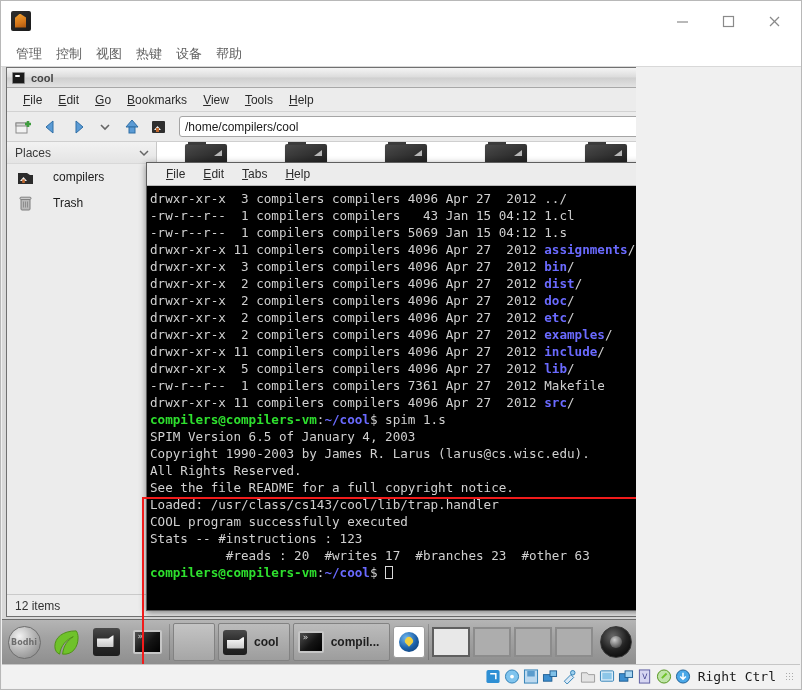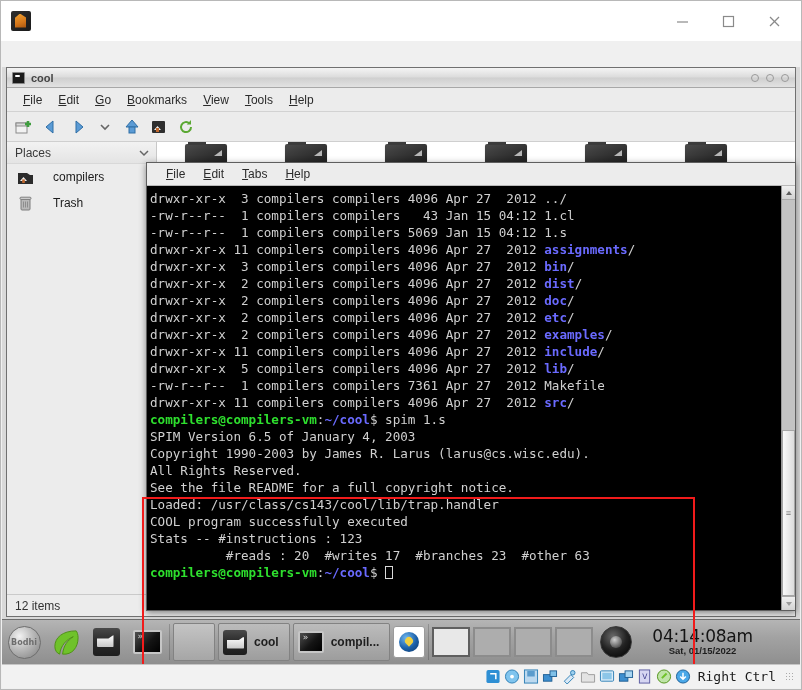--- a/index.html
+++ b/index.html
@@ -49,21 +49,21 @@
     height:26px; background:#ffffff; display:flex; align-items:center;
     padding-left:8px; border-bottom:1px solid #d8d8d8;
   }
   .vbox-menu-item {
     padding:2px 7px; font-size:13px; color:#5f5f5f;
     font-family:"DejaVu Sans", sans-serif;
   }
 
   
   #guest {
-    position:absolute; left:1px; top:66px; width:798px; height:597px;
+    position:absolute; left:1px; top:66px; width:634px; height:597px;
     background:#d9d9d9; overflow:hidden;
   }
 
   
   #fm-window {
     position:absolute; left:4px; top:0px; width:790px; height:550px;
     background:#ececec;
     border:1px solid #707070;
     display:flex; flex-direction:column;
   }
@@ -335,20 +335,28 @@
       </div>
       <div class="vbox-ctl">
         <svg width="13" height="13" viewBox="0 0 13 13">
             <line x1="2" y1="2" x2="11" y2="11" stroke="#8a8a8a" stroke-width="1.2"></line>
             <line x1="11" y1="2" x2="2" y2="11" stroke="#8a8a8a" stroke-width="1.2"></line>
           </svg>
       </div>
     </div>
   </div>
 
+  <div id="vbox-menubar">
+    <div class="vbox-menu-item">管理</div>
+    <div class="vbox-menu-item">控制</div>
+    <div class="vbox-menu-item">视图</div>
+    <div class="vbox-menu-item">热键</div>
+    <div class="vbox-menu-item">设备</div>
+    <div class="vbox-menu-item">帮助</div>
+  </div>
 
   <div id="guest">
 
     <div id="fm-window">
       <div id="fm-titlebar">
         <div class="win-icon-dark"></div>
         <div class="win-title-sm">cool</div>
         <div class="win-btns">
           <div class="win-circ"></div>
           <div class="win-circ"></div>
@@ -394,20 +402,23 @@
               <path d="M9 2l6 7H3z" fill="#5b9bd5" stroke="#2f6ea5"></path>
               <rect x="6" y="9" width="6" height="6" fill="#5b9bd5" stroke="#2f6ea5"></rect>
             </svg>
         </div>
         <div class="tb-btn">
           <svg width="18" height="18" viewBox="0 0 18 18">
             <rect x="2" y="3" width="13" height="12" fill="#2e2e2e" rx="1"></rect>
             <path d="M4 12l3.5-4 3.5 4z" fill="#f0f0f0"></path>
             <rect x="6" y="10" width="3" height="4" fill="#c0672c"></rect>
           </svg>
+        </div>
+        <div id="fm-pathbar">
+          <span>/home/compilers/cool</span>
         </div>
         <div class="tb-btn">
           <svg width="16" height="16" viewBox="0 0 16 16">
             <path d="M13 8a5 5 0 1 1-1.6-3.6" fill="none" stroke="#5aa832" stroke-width="2"></path>
             <path d="M13 1v4.4H8.8z" fill="#5aa832"></path>
           </svg>
         </div>
       </div>
 
       <div id="fm-body">

